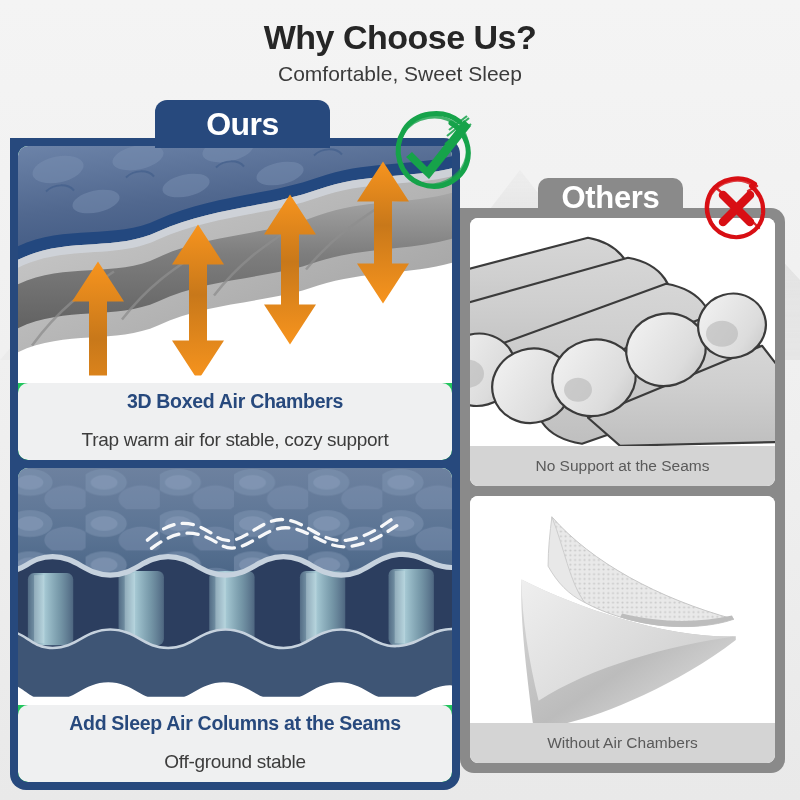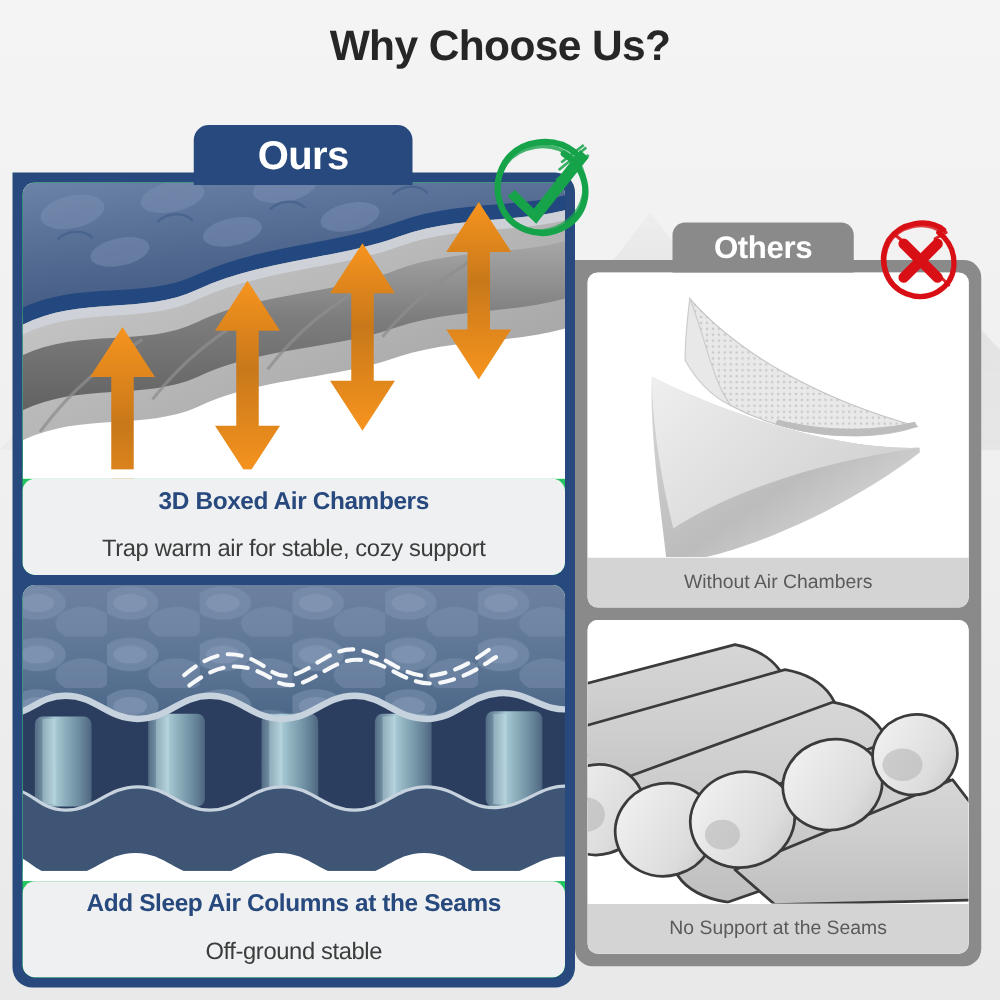--- a/index.html
+++ b/index.html
@@ -27,21 +27,21 @@
     font-size:21px; color:#3b3b3b; letter-spacing:0px;
   }
 
   
   .others-wrap { position:absolute; left:460px; top:178px; width:325px; height:595px; }
   .others-tab {
     position:absolute; left:78px; top:0; width:145px; height:40px;
     background:#8a8a8a; border-radius:10px 10px 0 0; z-index:3;
     display:flex; align-items:center; justify-content:center;
   }
-  .others-tab span { color:#fff; font-size:25px; font-weight:bold; letter-spacing:-0.3px; }
+  .others-tab span { color:#fff; font-size:31px; font-weight:bold; letter-spacing:-0.3px; }
   .others-body {
     position:absolute; left:0; top:30px; width:325px; height:565px;
     background:#8a8a8a; border-radius:0 14px 14px 14px; padding:10px;
     display:flex; flex-direction:column; gap:10px; z-index:2;
   }
   .others-card {
     flex:1; background:#fff; border-radius:8px; position:relative; overflow:hidden;
     display:flex; flex-direction:column;
   }
   .others-img { flex:1; position:relative; overflow:hidden; background:#fff; }
@@ -95,26 +95,66 @@
       <path fill="url(#mg)" d="M150,320 L240,150 L275,185 L330,95 L395,175 L430,140 L470,195
         L520,130 L575,200 L640,160 L690,215 L740,175 L800,240 L800,320 Z"></path>
       <path fill="#dcdcdc" fill-opacity=".55" d="M300,320 L360,210 L395,245 L440,185 L500,250
         L545,215 L600,265 L660,225 L720,270 L800,250 L800,320 Z"></path>
       <path fill="#e3e3e3" fill-opacity=".7" d="M0,320 L60,250 L110,285 L170,230 L230,290
         L290,255 L340,300 L400,270 L400,320 Z"></path>
     </svg>
   </div>
 
   <div class="title">Why Choose Us?</div>
+  <div class="subtitle">Comfortable, Sweet Sleep</div>
 
   <div class="others-wrap">
     <div class="others-tab">
       <span>Others</span>
     </div>
     <div class="others-body">
+
+      <div class="others-card">
+        <div class="others-img">
+          <svg class="art" viewBox="0 0 305 220" preserveAspectRatio="xMidYMid meet">
+            <defs>
+              <linearGradient id="tubeG" x1="0" y1="0" x2="0" y2="1">
+                <stop offset="0%" stop-color="#d6d6d6"></stop>
+                  <stop offset="40%" stop-color="#cfcfcf"></stop>
+                <stop offset="100%" stop-color="#bfbfbf"></stop>
+              </linearGradient>
+              <linearGradient id="capG" x1="0" y1="0" x2="1" y2="1">
+                <stop offset="0%" stop-color="#f4f4f4"></stop>
+                  <stop offset="70%" stop-color="#dcdcdc"></stop>
+                <stop offset="100%" stop-color="#c4c4c4"></stop>
+              </linearGradient>
+            </defs>
+            <g stroke="#3b3b3b" stroke-width="2.2" fill="url(#tubeG)" stroke-linejoin="round">
+              <path d="M-20,52 L118,16 C150,22 166,44 160,72 L24,116 C-8,108 -24,80 -20,52 Z"></path>
+              <path d="M-20,86 L158,36 C192,42 208,66 200,96 L22,150 C-10,142 -26,116 -20,86 Z"></path>
+              <path d="M26,124 L196,62 C232,68 250,94 240,126 L66,190 C30,182 16,156 26,124 Z"></path>
+              <path d="M70,160 L244,92 C282,98 300,126 290,160 L112,222 C74,216 58,192 70,160 Z"></path>
+              <path d="M118,196 L292,124 L320,160 L320,220 L150,224 Z"></path>
+            </g>
+            <g stroke="#3b3b3b" stroke-width="2.2" fill="url(#capG)" stroke-linejoin="round">
+              <ellipse cx="8" cy="148" rx="38" ry="36" transform="rotate(-16 8 148)"></ellipse>
+              <ellipse cx="62" cy="164" rx="40" ry="37" transform="rotate(-16 62 164)"></ellipse>
+              <ellipse cx="124" cy="156" rx="42" ry="38" transform="rotate(-16 124 156)"></ellipse>
+              <ellipse cx="196" cy="128" rx="40" ry="36" transform="rotate(-16 196 128)"></ellipse>
+              <ellipse cx="262" cy="104" rx="34" ry="32" transform="rotate(-16 262 104)"></ellipse>
+            </g>
+            <g fill="#b3b3b3" opacity=".55">
+              <ellipse cx="-2" cy="152" rx="16" ry="14"></ellipse>
+              <ellipse cx="108" cy="168" rx="14" ry="12"></ellipse>
+              <ellipse cx="252" cy="112" rx="16" ry="13"></ellipse>
+            </g>
+          </svg>
+        </div>
+        <div class="others-cap">No Support at the Seams</div>
+      </div>
 
       <div class="others-card">
         <div class="others-img">
           <svg class="art" viewBox="0 0 305 240" preserveAspectRatio="xMidYMid meet">
             <defs>
               <linearGradient id="shA" x1="0" y1="0" x2="1" y2="1">
                 <stop offset="0%" stop-color="#d8d8d8"></stop>
                   <stop offset="55%" stop-color="#bcbcbc"></stop>
                 <stop offset="100%" stop-color="#e6e6e6"></stop>
               </linearGradient>
@@ -134,59 +174,20 @@
                      C54,175 46,128 46,88 Z" fill="url(#shB)"></path>
 
             <path d="M78,22 C120,70 190,108 270,130 C226,145 160,138 112,112
                      C92,80 80,48 78,22 Z" fill="url(#mesh)" stroke="#c4c4c4" stroke-width="1"></path>
             <path d="M78,22 C92,58 96,88 112,112 C96,104 84,92 74,74
                      C74,56 76,38 78,22 Z" fill="#e8e8e8" stroke="#cccccc" stroke-width="1"></path>
             <path d="M270,130 C232,142 186,140 150,128 L152,124 C192,134 234,134 268,126 Z" fill="#bdbdbd"></path>
           </svg>
         </div>
         <div class="others-cap">Without Air Chambers</div>
-      </div>
-
-      <div class="others-card">
-        <div class="others-img">
-          <svg class="art" viewBox="0 0 305 220" preserveAspectRatio="xMidYMid meet">
-            <defs>
-              <linearGradient id="tubeG" x1="0" y1="0" x2="0" y2="1">
-                <stop offset="0%" stop-color="#d6d6d6"></stop>
-                  <stop offset="40%" stop-color="#cfcfcf"></stop>
-                <stop offset="100%" stop-color="#bfbfbf"></stop>
-              </linearGradient>
-              <linearGradient id="capG" x1="0" y1="0" x2="1" y2="1">
-                <stop offset="0%" stop-color="#f4f4f4"></stop>
-                  <stop offset="70%" stop-color="#dcdcdc"></stop>
-                <stop offset="100%" stop-color="#c4c4c4"></stop>
-              </linearGradient>
-            </defs>
-            <g stroke="#3b3b3b" stroke-width="2.2" fill="url(#tubeG)" stroke-linejoin="round">
-              <path d="M-20,52 L118,16 C150,22 166,44 160,72 L24,116 C-8,108 -24,80 -20,52 Z"></path>
-              <path d="M-20,86 L158,36 C192,42 208,66 200,96 L22,150 C-10,142 -26,116 -20,86 Z"></path>
-              <path d="M26,124 L196,62 C232,68 250,94 240,126 L66,190 C30,182 16,156 26,124 Z"></path>
-              <path d="M70,160 L244,92 C282,98 300,126 290,160 L112,222 C74,216 58,192 70,160 Z"></path>
-              <path d="M118,196 L292,124 L320,160 L320,220 L150,224 Z"></path>
-            </g>
-            <g stroke="#3b3b3b" stroke-width="2.2" fill="url(#capG)" stroke-linejoin="round">
-              <ellipse cx="8" cy="148" rx="38" ry="36" transform="rotate(-16 8 148)"></ellipse>
-              <ellipse cx="62" cy="164" rx="40" ry="37" transform="rotate(-16 62 164)"></ellipse>
-              <ellipse cx="124" cy="156" rx="42" ry="38" transform="rotate(-16 124 156)"></ellipse>
-              <ellipse cx="196" cy="128" rx="40" ry="36" transform="rotate(-16 196 128)"></ellipse>
-              <ellipse cx="262" cy="104" rx="34" ry="32" transform="rotate(-16 262 104)"></ellipse>
-            </g>
-            <g fill="#b3b3b3" opacity=".55">
-              <ellipse cx="-2" cy="152" rx="16" ry="14"></ellipse>
-              <ellipse cx="108" cy="168" rx="14" ry="12"></ellipse>
-              <ellipse cx="252" cy="112" rx="16" ry="13"></ellipse>
-            </g>
-          </svg>
-        </div>
-        <div class="others-cap">No Support at the Seams</div>
       </div>
 
     </div>
   </div>
 
   <div class="ours-wrap">
     <div class="ours-tab">
       <span>Ours</span>
     </div>
     <div class="ours-body">

